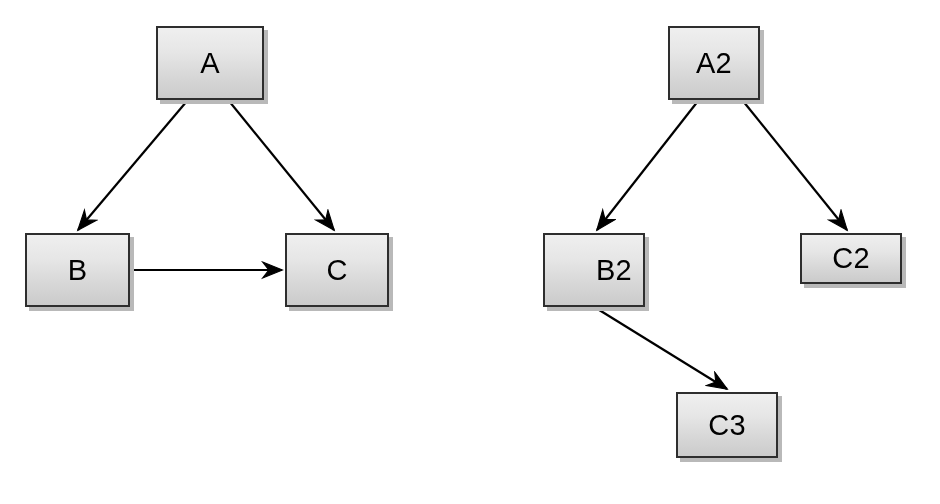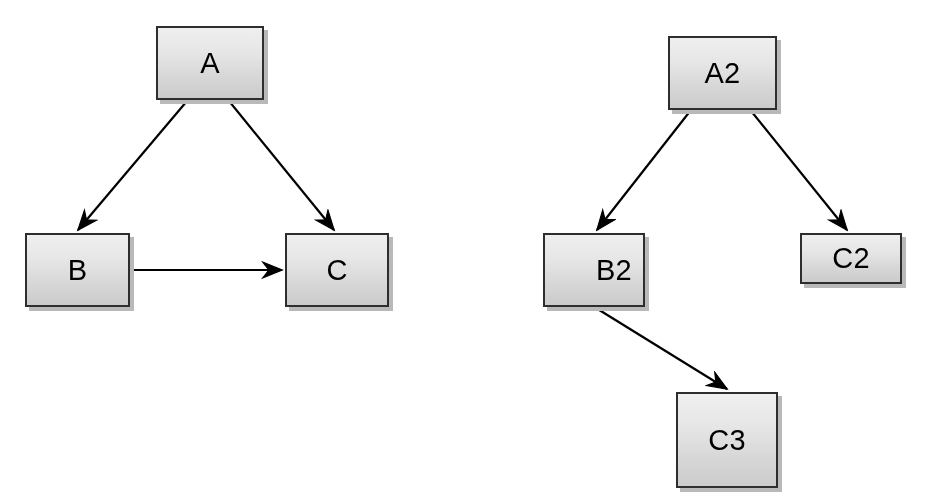--- a/index.html
+++ b/index.html
@@ -78,27 +78,27 @@
   <div id="node-layer">
       <div class="node" style="left: 156px; top: 26px; width: 108px; height: 74px;">
         <span class="node-label">A</span>
       </div>
       <div class="node" style="left: 25px; top: 233px; width: 105px; height: 74px;">
         <span class="node-label">B</span>
       </div>
       <div class="node" style="left: 285px; top: 233px; width: 104px; height: 74px;">
         <span class="node-label">C</span>
       </div>
-      <div class="node" style="left: 668px; top: 26px; width: 109px; height: 74px; margin-top: 10px;">
+      <div class="node" style="left: 668px; top: 26px; width: 92px; height: 74px;">
         <span class="node-label">A2</span>
       </div>
       <div class="node" style="left: 543px; top: 233px; width: 102px; height: 74px; padding-left: 40px;">
         <span class="node-label">B2</span>
       </div>
       <div class="node" style="left: 800px; top: 233px; width: 102px; height: 51px;">
         <span class="node-label">C2</span>
       </div>
-      <div class="node" style="left: 676px; top: 392px; width: 102px; height: 96px;">
+      <div class="node" style="left: 676px; top: 392px; width: 102px; height: 66px;">
         <span class="node-label">C3</span>
       </div>
     </div>
 
 </div>
 
 </body></html>

